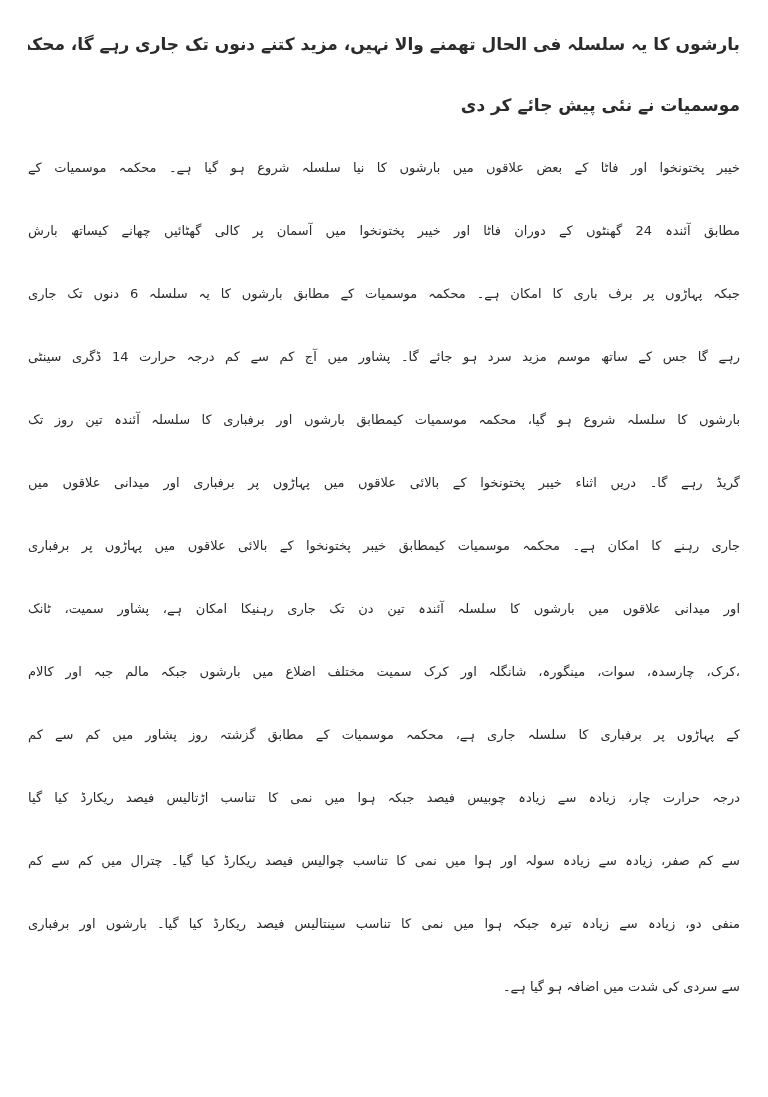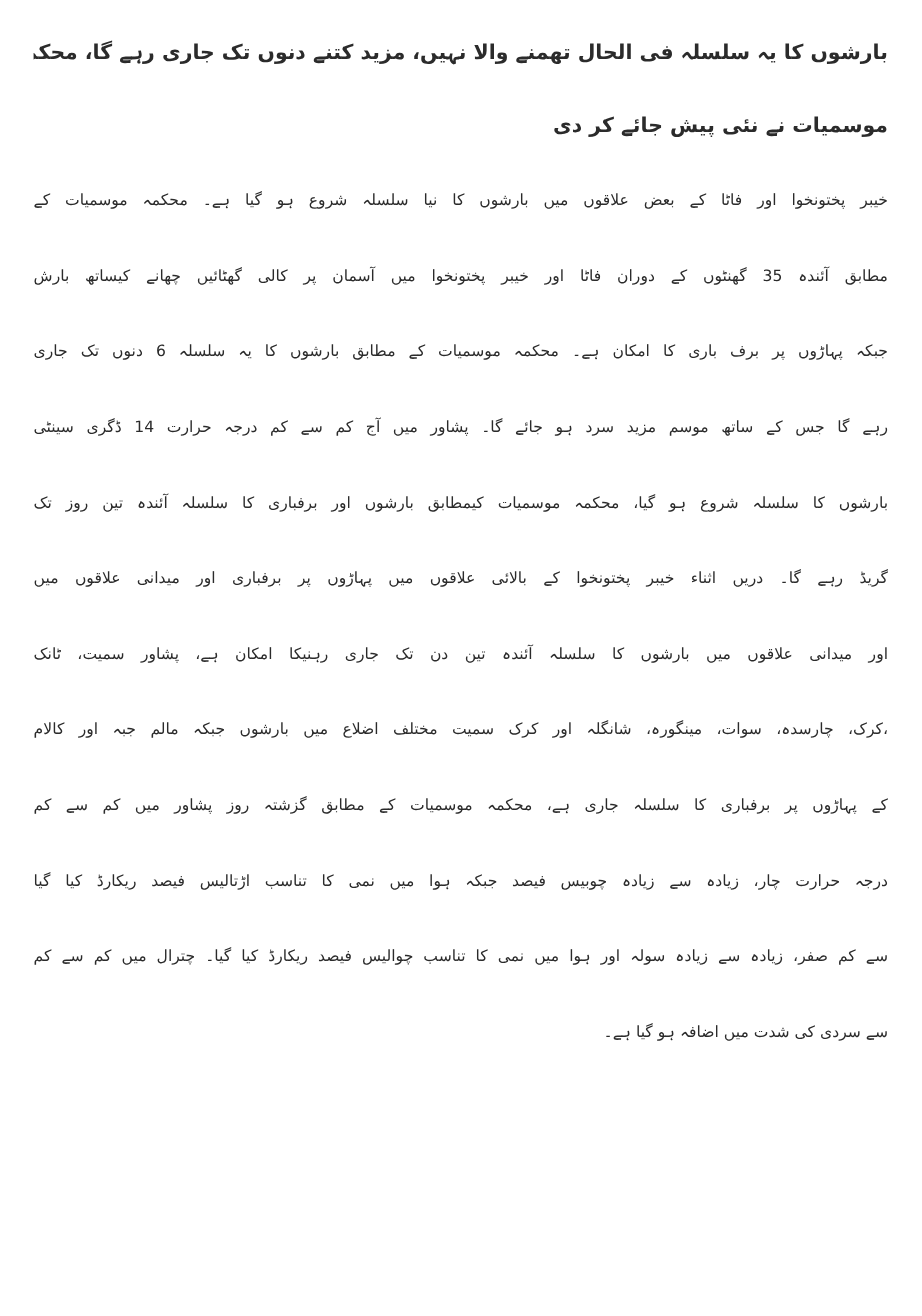--- a/index.html
+++ b/index.html
@@ -60,26 +60,28 @@
 
 <div class="page">
 
   <div class="headline">
     <div class="hline">بارشوں کا یہ سلسلہ فی الحال تھمنے والا نہیں، مزید کتنے دنوں تک جاری رہے گا، محکمہ</div>
     <div class="hline last">موسمیات نے نئی پیش جائے کر دی</div>
   </div>
 
   <div class="bodytext">
     <div class="bline">خیبر پختونخوا اور فاٹا کے بعض علاقوں میں بارشوں کا نیا سلسلہ شروع ہو گیا ہے۔ محکمہ موسمیات کے</div>
-    <div class="bline">مطابق آئندہ 35 گھنٹوں کے دوران فاٹا اور خیبر پختونخوا میں آسمان پر کالی گھٹائیں چھانے کیساتھ بارش</div>
+    <div class="bline">مطابق آئندہ 24 گھنٹوں کے دوران فاٹا اور خیبر پختونخوا میں آسمان پر کالی گھٹائیں چھانے کیساتھ بارش</div>
     <div class="bline">جبکہ پہاڑوں پر برف باری کا امکان ہے۔ محکمہ موسمیات کے مطابق بارشوں کا یہ سلسلہ 6 دنوں تک جاری</div>
     <div class="bline">رہے گا جس کے ساتھ موسم مزید سرد ہو جائے گا۔ پشاور میں آج کم سے کم درجہ حرارت 14 ڈگری سینٹی</div>
     <div class="bline">بارشوں کا سلسلہ شروع ہو گیا، محکمہ موسمیات کیمطابق بارشوں اور برفباری کا سلسلہ آئندہ تین روز تک</div>
     <div class="bline">گریڈ رہے گا۔ دریں اثناء خیبر پختونخوا کے بالائی علاقوں میں پہاڑوں پر برفباری اور میدانی علاقوں میں</div>
+    <div class="bline">جاری رہنے کا امکان ہے۔ محکمہ موسمیات کیمطابق خیبر پختونخوا کے بالائی علاقوں میں پہاڑوں پر برفباری</div>
     <div class="bline">اور میدانی علاقوں میں بارشوں کا سلسلہ آئندہ تین دن تک جاری رہنیکا امکان ہے، پشاور سمیت، ٹانک</div>
     <div class="bline">،کرک، چارسدہ، سوات، مینگورہ، شانگلہ اور کرک سمیت مختلف اضلاع میں بارشوں جبکہ مالم جبہ اور کالام</div>
     <div class="bline">کے پہاڑوں پر برفباری کا سلسلہ جاری ہے، محکمہ موسمیات کے مطابق گزشتہ روز پشاور میں کم سے کم</div>
     <div class="bline">درجہ حرارت چار، زیادہ سے زیادہ چوبیس فیصد جبکہ ہوا میں نمی کا تناسب اڑتالیس فیصد ریکارڈ کیا گیا</div>
     <div class="bline">سے کم صفر، زیادہ سے زیادہ سولہ اور ہوا میں نمی کا تناسب چوالیس فیصد ریکارڈ کیا گیا۔ چترال میں کم سے کم</div>
+    <div class="bline">منفی دو، زیادہ سے زیادہ تیرہ جبکہ ہوا میں نمی کا تناسب سینتالیس فیصد ریکارڈ کیا گیا۔ بارشوں اور برفباری</div>
     <div class="bline last">سے سردی کی شدت میں اضافہ ہو گیا ہے۔</div>
   </div>
 
 </div>
 
 </body></html>

